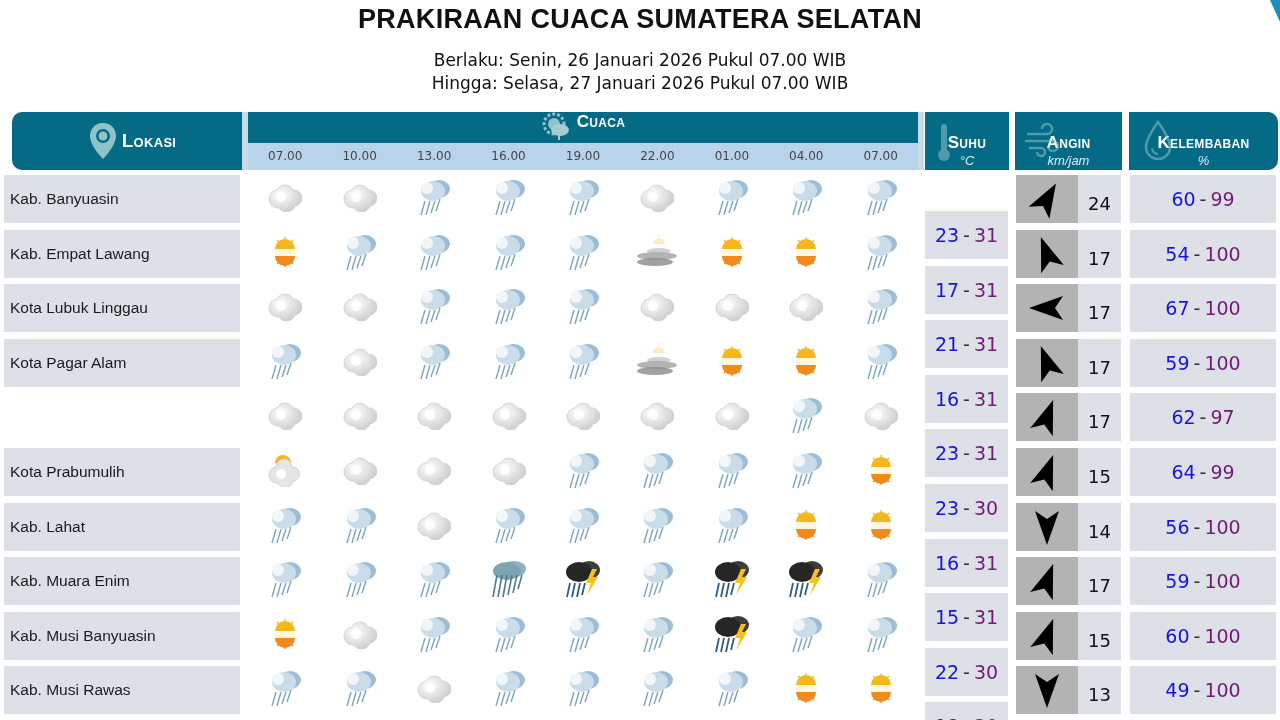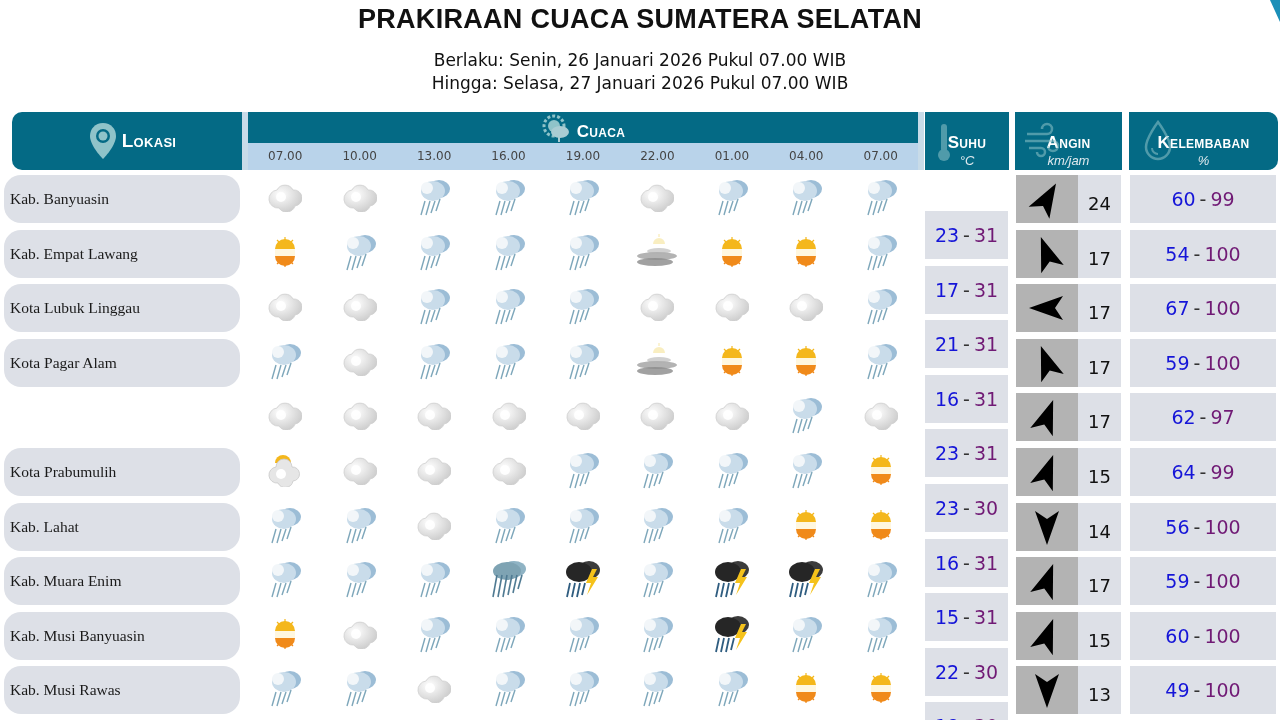--- a/index.html
+++ b/index.html
@@ -13,36 +13,36 @@
     font-family: "Liberation Sans", sans-serif; font-weight: bold; font-size: 27px; letter-spacing: 0.3px; color: #111; }
   .subtitle { position: absolute; left: 0; width: 1280px; text-align: center;
     font-family: "DejaVu Sans", sans-serif; font-size: 17px; color: #111; }
   .sub1 { top: 50px; }
   .sub2 { top: 73px; }
 
   
   .hdr { position: absolute; top: 112px; height: 58px; background: #046a85; color: #fff; }
   .hdr-lokasi { left: 12px; width: 240px; border-radius: 10px 0 0 10px; display: flex; align-items: center; justify-content: center; gap: 4px; }
   .hdr-cuaca { left: 248px; width: 670px; }
-  .hdr-cuaca .top { height: 30px; display: flex; align-items: flex-end; justify-content: center; gap: 6px; }
+  .hdr-cuaca .top { height: 30px; display: flex; align-items: flex-start; justify-content: center; gap: 6px; }
   .hdr-cuaca .times { position: absolute; left: 0; top: 31px; width: 670px; height: 27px; background: #b9d3ea; display: flex; }
   .hdr-cuaca .times span { flex: 1; text-align: center; font-family: "DejaVu Sans", sans-serif; font-size: 12px; color: #444; line-height: 27px; }
   .hdr-suhu { left: 925px; width: 84px; }
   .hdr-angin { left: 1015px; width: 107px; }
   .hdr-lembab { left: 1129px; width: 149px; border-radius: 0 10px 10px 0; }
   .hdr-label { font-weight: bold; font-size: 17px; font-variant: small-caps; letter-spacing: 0.3px; }
   .hdr-lokasi .hdr-label { font-size: 19px; }
   .hdr-unit { font-style: italic; font-size: 13px; color: #dfe9ee; text-align: center; }
   .hdr-stack { position: relative; width: 100%; height: 100%; display: flex; flex-direction: column; align-items: center; justify-content: center; padding-top: 18px; }
   .hdr-icon-bg { position: absolute; opacity: 0.55; }
   .sep-line { position: absolute; top: 112px; height: 58px; width: 6px; background: #c8dbe8; }
 
   
   .row { position: absolute; left: 0; width: 1280px; height: 48px; }
-  .cell-loc { position: absolute; left: 4px; width: 236px; height: 48px; background: #dde0e7; display: flex; align-items: center; padding-left: 6px; font-family: Liberation Serif, serif; font-size: 15.5px; color: #1a1a1a; border-radius: 17px; }
+  .cell-loc { position: absolute; left: 4px; width: 236px; height: 48px; background: #dde0e7; display: flex; align-items: center; padding-left: 6px; font-family: Liberation Sans, sans-serif; font-size: 15.5px; color: #1a1a1a; }
   .wx { position: absolute; left: 248px; width: 670px; height: 48px; display: flex; }
   .wx .ic { flex: 1; display: flex; align-items: center; justify-content: center; }
   .cell-suhu { position: absolute; left: 925px; width: 83px; height: 48px; background: #dde0e7; display: flex; align-items: center; justify-content: center; font-family: "DejaVu Sans", sans-serif; font-size: 19px; margin-top: 36px; }
   .cell-wind-dir { position: absolute; left: 1016px; width: 62px; height: 48px; background: #b3b3b3; display: flex; align-items: center; justify-content: center; }
   .cell-wind-speed { position: absolute; left: 1078px; width: 43px; height: 48px; background: #dde0e7; font-family: "DejaVu Sans", sans-serif; font-size: 18px; color: #111; text-align: center; padding-top: 18px; }
   .cell-lembab { position: absolute; left: 1130px; width: 146px; height: 48px; background: #dde0e7; display: flex; align-items: center; justify-content: center; font-family: "DejaVu Sans", sans-serif; font-size: 19px; }
   .lo { color: #1515d8; }
   .hi { color: #701a75; }
   .dash { color: #333; margin: 0 4px; }
 </style>

